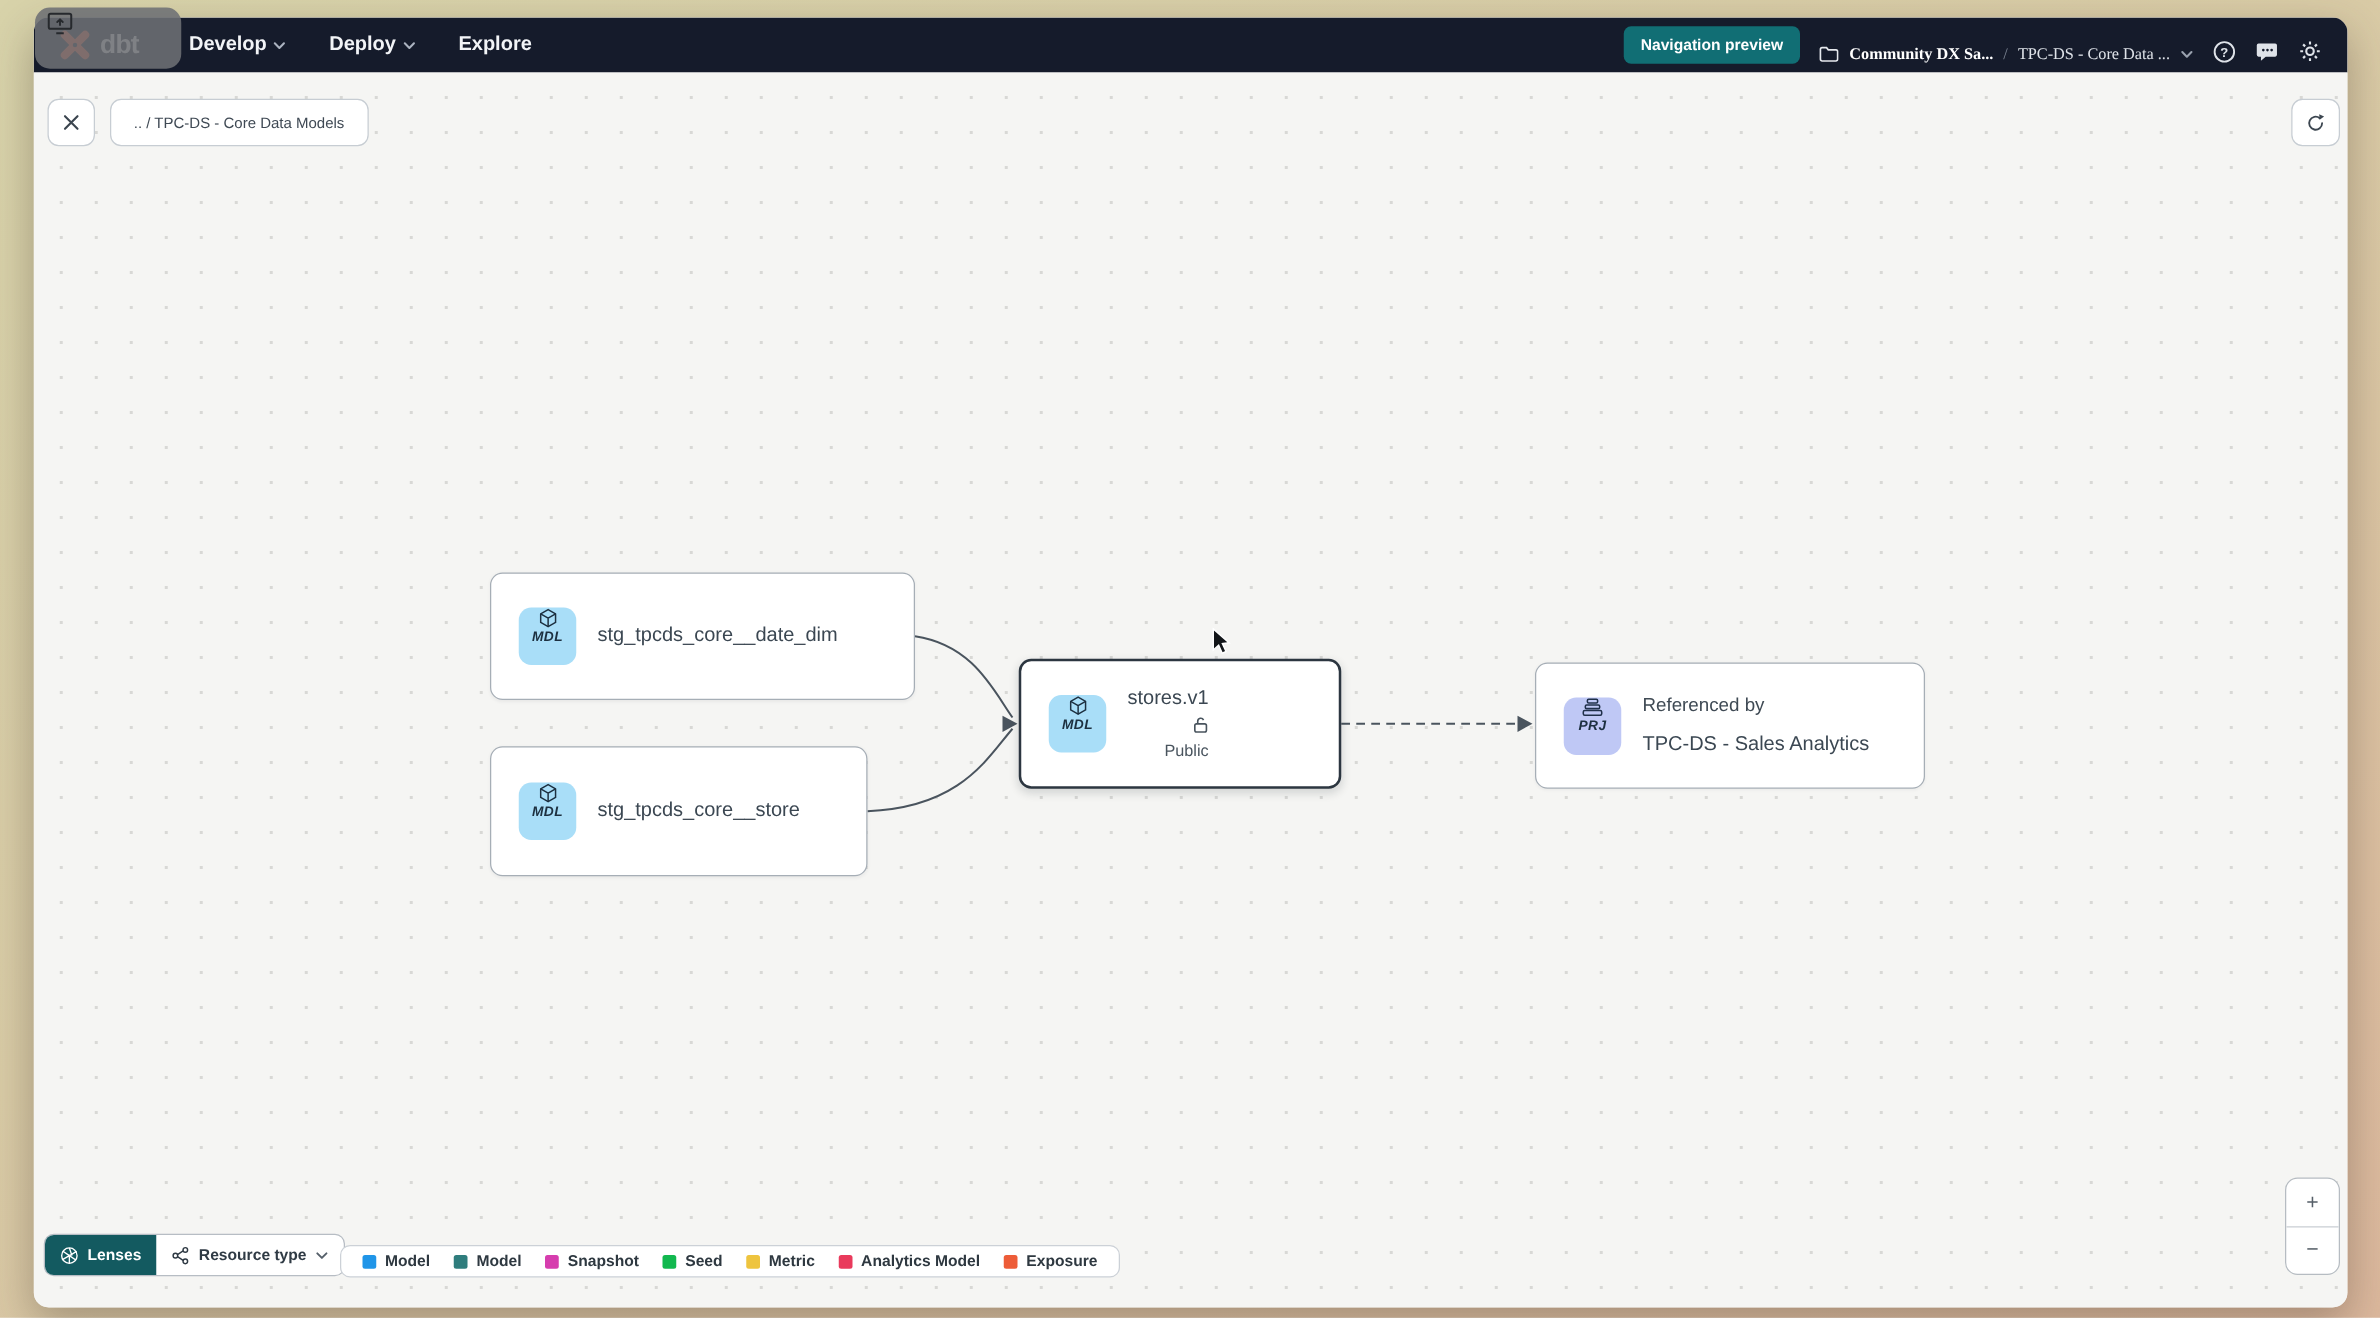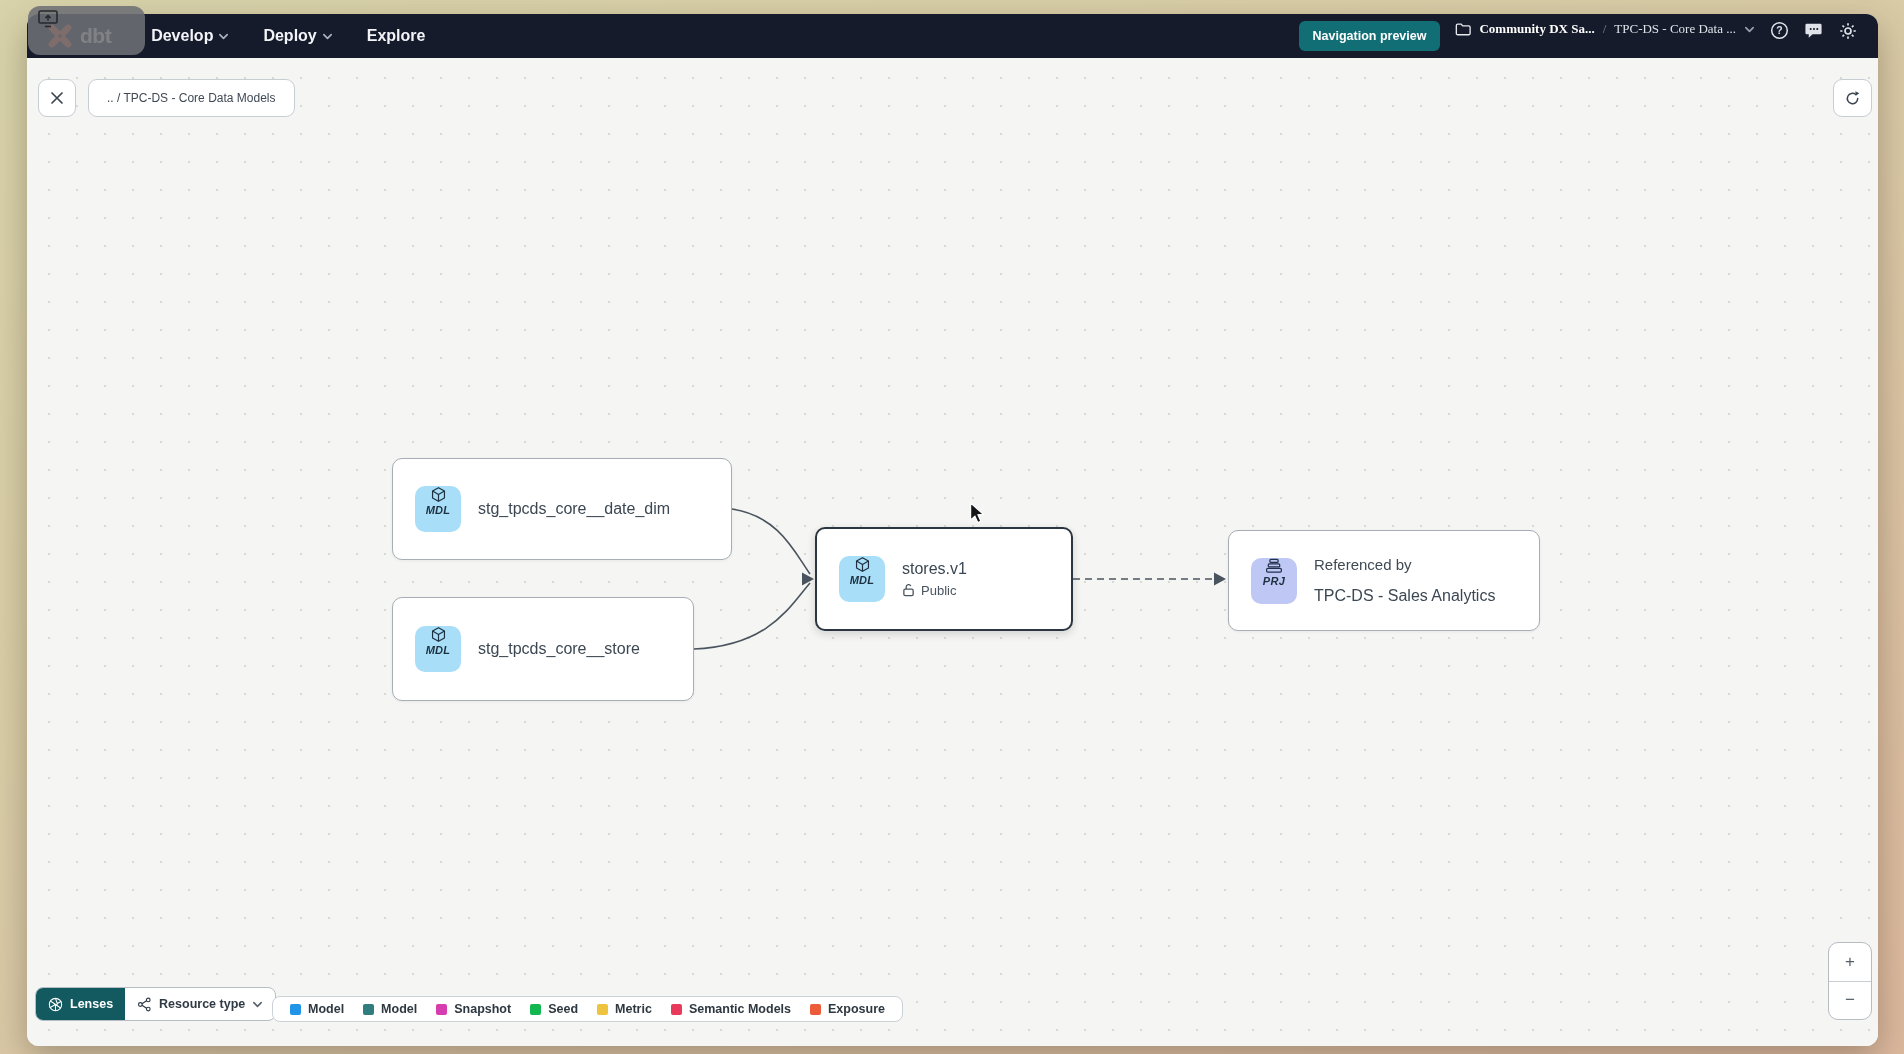--- a/index.html
+++ b/index.html
@@ -12,21 +12,21 @@
     border-radius:12px; overflow:hidden; background:#f5f5f3;
     box-shadow:0 12px 34px rgba(60,50,40,.35); }
 
   
   .navbar { height:44px; background:#151b2b; display:flex; align-items:center;
     padding:0 20px; color:#eef1f5; }
   .logo { display:flex; align-items:center; gap:7px; margin-right:40px; cursor:pointer; }
   .logo-text { font-size:21px; font-weight:800; letter-spacing:-.5px; color:#fff; }
   .nav-item { display:flex; align-items:center; gap:5px; font-size:16px; font-weight:700;
     color:#f2f4f7; margin-right:34px; cursor:pointer; }
-  .nav-right { margin-left:auto; display:flex; align-items:flex-start; gap:15px;padding-left:24px; }
+  .nav-right { margin-left:auto; display:flex; align-items:flex-end; gap:15px;padding-left:24px; }
   .preview-btn { background:#116e74; color:#fff; font-size:12.5px; font-weight:700;
     border:none; border-radius:6px; padding:8px 14px; cursor:pointer; }
   .crumb { display:flex; align-items:center; gap:8px; font-size:13px;font-family:Liberation Serif, serif; }
   .crumb .proj { font-weight:700; color:#fff; }
   .crumb .sep { color:#7e8795; }
   .crumb .sect { color:#dfe3e9; }
   .icon-btn { display:flex; align-items:center; justify-content:center; cursor:pointer; }
 
   
   .canvas { position:absolute; top:44px; left:0; right:0; bottom:0;
@@ -51,22 +51,22 @@
   .node { position:absolute; background:#fff; border:1px solid #a6aeb6; border-radius:10px;
     display:flex; align-items:center; gap:17px; padding:0 22px; cursor:pointer;
     box-shadow:0 1px 3px rgba(30,40,50,.06); }
   .node.selected { border:2px solid #2c3640; box-shadow:0 3px 8px rgba(20,30,40,.16); }
   .badge { width:46px; height:46px; border-radius:10px; display:flex; flex-direction:column;
     align-items:center; gap:1px; flex:0 0 auto;font-style:italic; }
   .badge.mdl { background:#a9def8; }
   .badge.prj { background:#bfc8f5; }
   .badge span { font-size:11px; font-weight:700; color:#1d3040; letter-spacing:.3px; }
   .node-label { font-size:16px; font-weight:500; color:#3b4752; white-space:nowrap; }
-  .node-sub { display:flex; align-items:flex-start; gap:6px; margin-top:5px;
-    font-size:13px; color:#49545e; }
+  .node-sub { display:flex; align-items:flex-end; gap:6px; margin-top:5px;
+    font-size:13px; color:#49545e;flex-direction:column; }
   .node-pre { font-size:15px; color:#3f4a54; margin-bottom:14px; }
 
   #n-date  { left:365px; top:400px; width:340px; height:102px; }
   #n-store { left:365px; top:539px; width:302px; height:104px; }
   #n-stores{ left:788px; top:469px; width:258px; height:104px; }
   #n-prj   { left:1201px; top:472px; width:312px; height:101px; }
 
   .edges { position:absolute; left:0; top:0; width:1851px; height:988px; pointer-events:none; }
   .cursor { position:absolute; left:941px; top:444px; pointer-events:none; }
 
@@ -305,21 +305,21 @@
         <span class="legend-item">
           <span class="swatch" style="background: rgb(18, 184, 79);"></span>
           <span>Seed</span>
         </span>
         <span class="legend-item">
           <span class="swatch" style="background: rgb(238, 196, 62);"></span>
           <span>Metric</span>
         </span>
         <span class="legend-item">
           <span class="swatch" style="background: rgb(233, 58, 92);"></span>
-          <span>Semantic Models</span>
+          <span>Analytics Model</span>
         </span>
         <span class="legend-item">
           <span class="swatch" style="background: rgb(237, 92, 56);"></span>
           <span>Exposure</span>
         </span>
       </div>
 
     <div class="zoomctl">
       <button>+</button>
       <div class="divider"></div>

